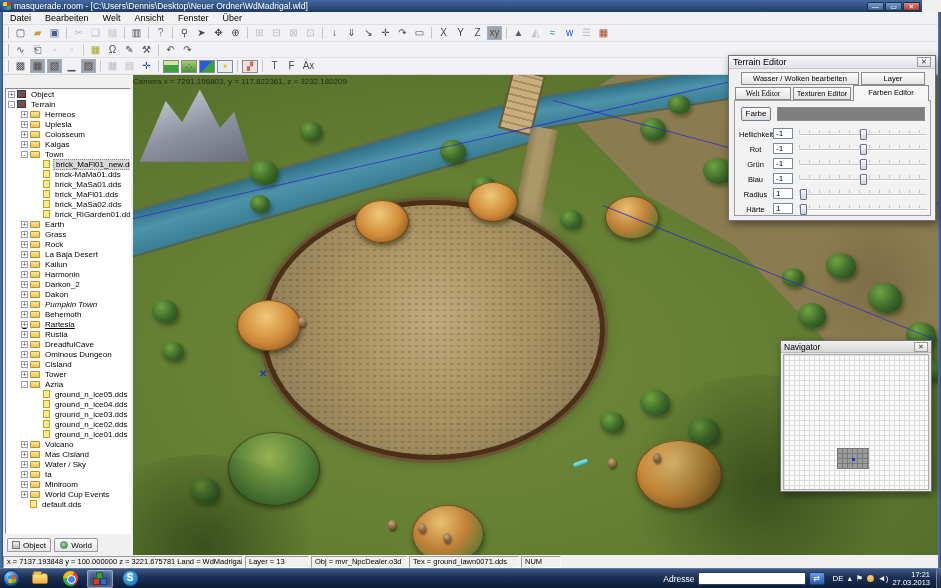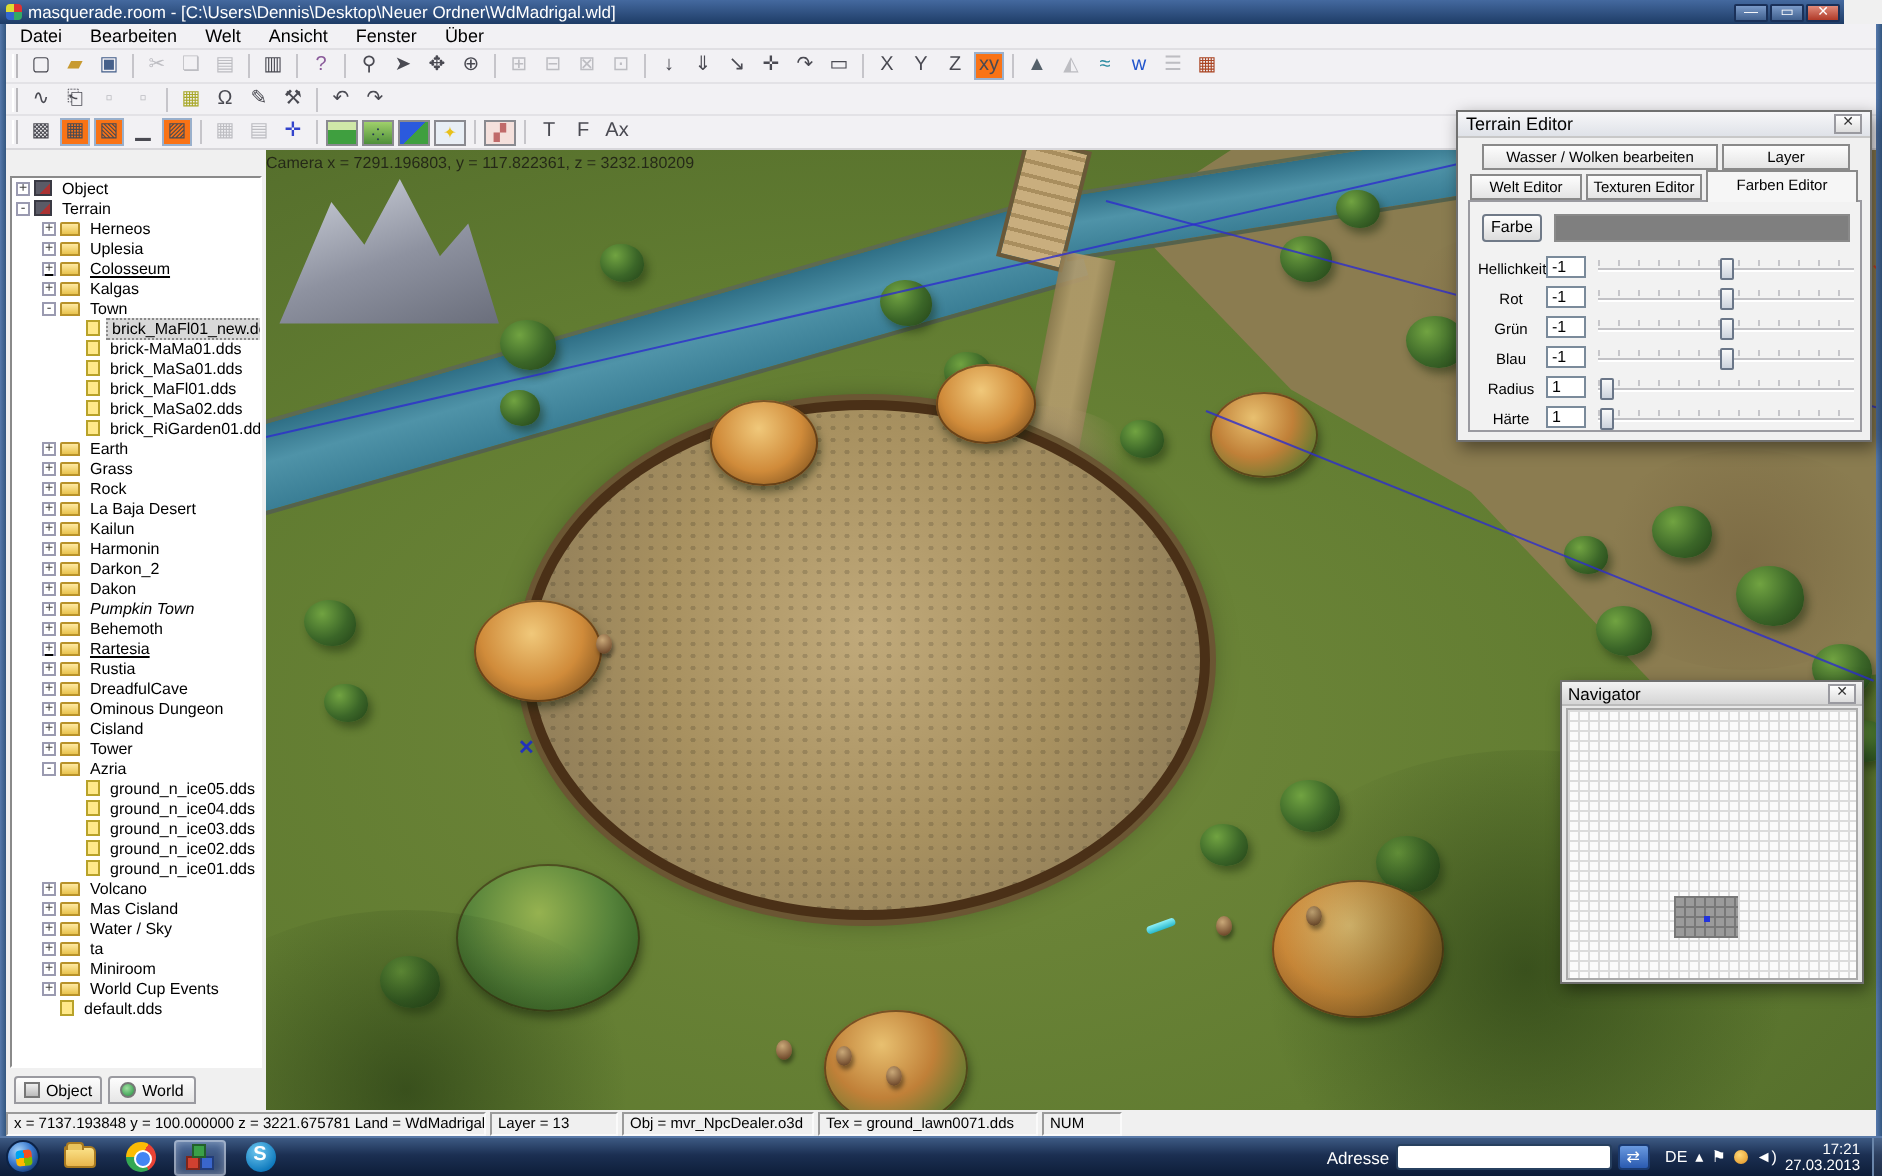--- a/index.html
+++ b/index.html
@@ -23,21 +23,21 @@
   .menu-item { padding:0 7px; }
 
   .toolbar { position:absolute; left:3px; width:935px; background:#f2f1f4; display:flex; align-items:center; padding-left:2px; }
   #tb1 { top:25px; height:17px; border-bottom:1px solid #e3e2e6; }
   #tb2 { top:42px; height:16px; border-bottom:1px solid #e3e2e6; }
   #tb3 { top:58px; height:17px; border-bottom:1px solid #d8d7db; }
   .gripper { width:3px; height:12px; margin:0 3px 0 1px; border-left:1px solid #fff; border-right:1px solid #b9b8bc; }
   .tb-btn { display:inline-flex; align-items:center; justify-content:center; width:15px; height:14px;
     margin:0 1px; font-size:10px; line-height:12px; color:#4a4a52; border:1px solid transparent; background:transparent; }
   .tb-btn.disabled { color:#bdbdc2; }
-  .tb-btn.pressed { background:#f97316; border:1px solid #9ab0cc; }
+  .tb-btn.pressed { background:#a3a3a3; border:1px solid #9ab0cc; }
   .tb-sep { width:1px; height:12px; background:#c6c5ca; margin:0 3px; }
   .sw { width:16px; height:13px; border:1px solid #8a8a90; font-size:8px; }
   .sw-green { background:linear-gradient(#cfe8a8 35%,#3f9f3f 36%); }
   .sw-marsh { background:linear-gradient(#9fd06a,#4f8f3a); color:#235; }
   .sw-water { background:linear-gradient(135deg,#2b5add 50%,#3f9f3f 50%); }
   .sw-sun  { background:#e8eef5; color:#e8c01a; }
   .sw-pink { background:#f4e0dc; color:#c06a6a; }
 
   
   #treebox { position:absolute; left:5px; top:88px; width:126px; height:446px; background:#fff;
@@ -295,21 +295,21 @@
       <div class="tree-row" style="padding-left: 15px;">
         <span class="expander">+</span>
         <span class="ti ti-folder"></span>
         <span class="tree-label">Herneos</span>
       </div>
       <div class="tree-row" style="padding-left: 15px;">
         <span class="expander">+</span>
         <span class="ti ti-folder"></span>
         <span class="tree-label">Uplesia</span>
       </div>
-      <div class="tree-row" style="padding-left: 15px; text-decoration: underline;">
+      <div class="tree-row" style="padding-left: 15px;">
         <span class="expander">+</span>
         <span class="ti ti-folder"></span>
         <span class="tree-label">Colosseum</span>
       </div>
       <div class="tree-row" style="padding-left: 15px;">
         <span class="expander">+</span>
         <span class="ti ti-folder"></span>
         <span class="tree-label">Kalgas</span>
       </div>
       <div class="tree-row" style="padding-left: 15px;">
@@ -572,21 +572,21 @@
   </div>
 
   <div id="terrain-editor">
     <div id="te-title">
       <span class="t">Terrain Editor</span>
       <span class="dlg-close">✕</span>
     </div>
     <div id="te-tabs">
         <div class="te-tab" style="left: 12px; top: 16px; width: 118px;">Wasser / Wolken bearbeiten</div>
         <div class="te-tab" style="left: 132px; top: 16px; width: 64px;">Layer</div>
-        <div class="te-tab" style="left: 6px; top: 31px; width: 56px;">Welt Editor</div>
+        <div class="te-tab" style="left: 6px; top: 31px; width: 56px; font-family: Liberation Serif, serif;">Welt Editor</div>
         <div class="te-tab" style="left: 64px; top: 31px; width: 58px;">Texturen Editor</div>
         <div class="te-tab active" style="left: 124px; top: 29px; width: 76px;">Farben Editor</div>
       </div>
     <div id="te-content">
       <div id="farbe-btn">Farbe</div>
       <div id="farbe-swatch" style="background: rgb(127, 127, 127);"></div>
       <div id="te-sliders">
           <div class="slider-row" style="top: 26px;">
             <span class="slider-label">Hellichkeit</span>
             <span class="slider-value">-1</span>

